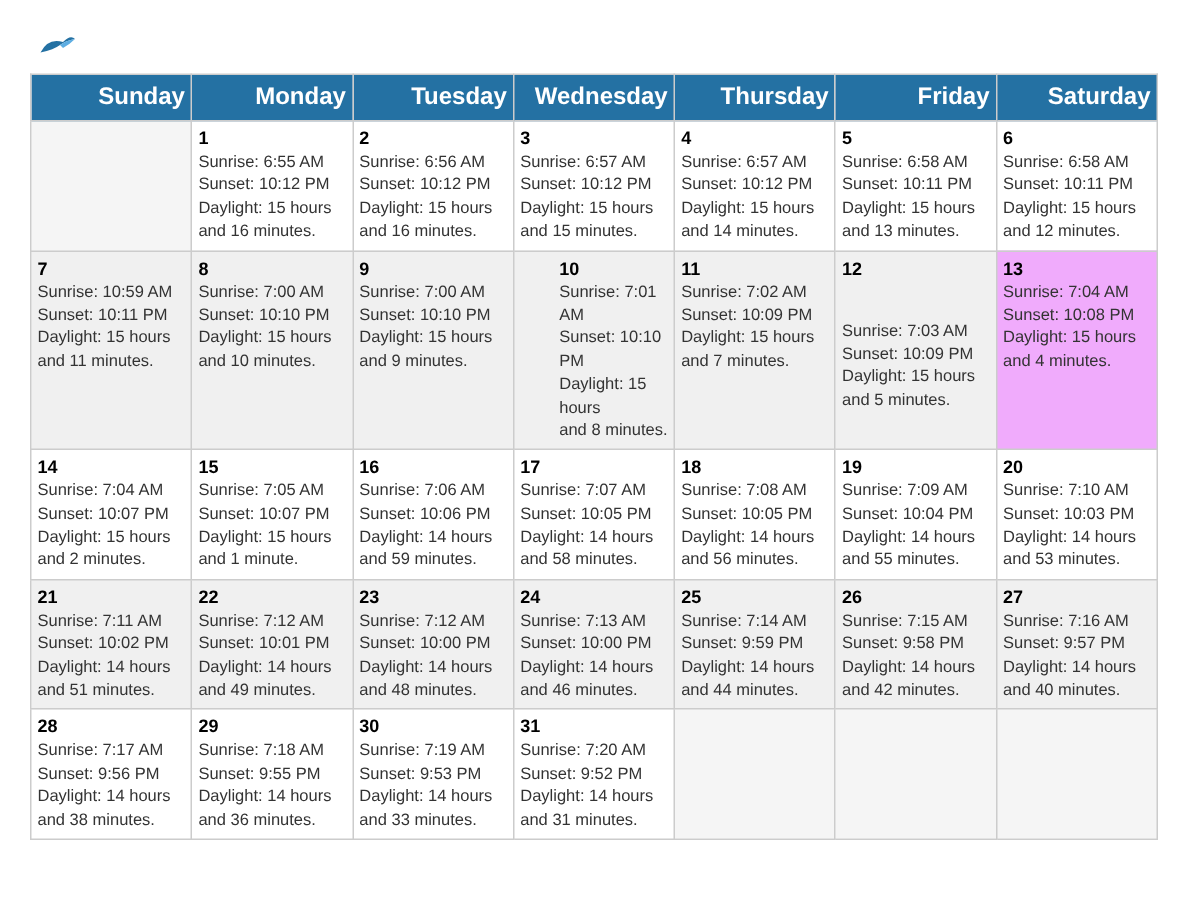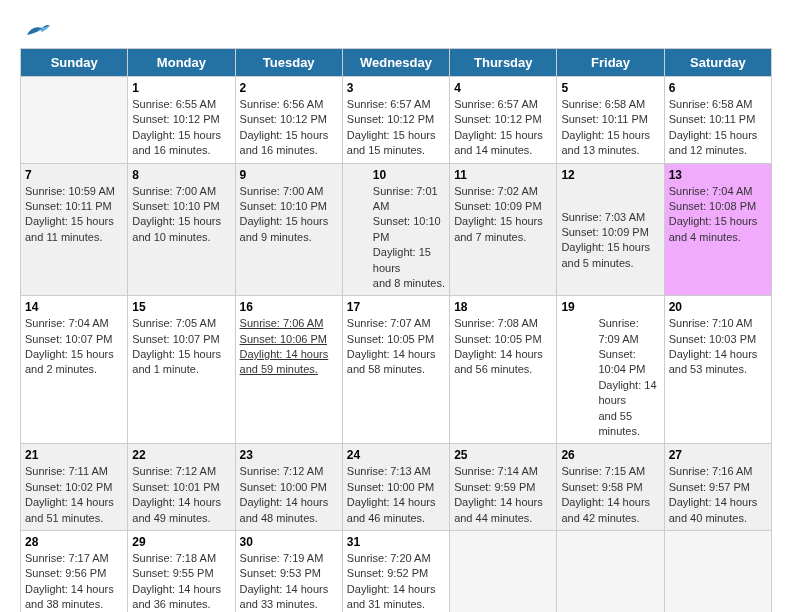--- a/index.html
+++ b/index.html
@@ -57,22 +57,22 @@
     }
     .calendar {
       width: 100%;
       border-collapse: collapse;
       font-size: 11px;
     }
     .calendar th {
       background-color: #2471a3;
       color: #fff;
       padding: 6px 4px;
-      text-align: center;
-      font-size: 13px;
+      text-align: right;
+      font-size: 16px;
       border: 1px solid #ccc;
     }
     .calendar td {
       border: 1px solid #ccc;
       vertical-align: top;
       padding: 4px;
       min-height: 80px;
       width: 107px;
     }
     .day-num {
@@ -241,42 +241,42 @@
         </td>
         <td style="background: rgb(255, 255, 255);">
           <span class="day-num">15</span>
           <div class="day-info" style="white-space: pre-line;">Sunrise: 7:05 AM
 Sunset: 10:07 PM
 Daylight: 15 hours
 and 1 minute.</div>
         </td>
         <td style="background: rgb(255, 255, 255);">
           <span class="day-num">16</span>
-          <div class="day-info" style="white-space: pre-line; text-decoration: underline;">Sunrise: 7:06 AM
+          <div class="day-info" style="white-space: pre-line;">Sunrise: 7:06 AM
 Sunset: 10:06 PM
 Daylight: 14 hours
 and 59 minutes.</div>
         </td>
         <td style="background: rgb(255, 255, 255);">
           <span class="day-num">17</span>
           <div class="day-info" style="white-space: pre-line;">Sunrise: 7:07 AM
 Sunset: 10:05 PM
 Daylight: 14 hours
 and 58 minutes.</div>
         </td>
         <td style="background: rgb(255, 255, 255);">
           <span class="day-num">18</span>
           <div class="day-info" style="white-space: pre-line;">Sunrise: 7:08 AM
 Sunset: 10:05 PM
 Daylight: 14 hours
 and 56 minutes.</div>
         </td>
         <td style="background: rgb(255, 255, 255);">
           <span class="day-num">19</span>
-          <div class="day-info" style="white-space: pre-line; margin-left: 37px;">Sunrise: 7:09 AM
+          <div class="day-info" style="white-space: pre-line;">Sunrise: 7:09 AM
 Sunset: 10:04 PM
 Daylight: 14 hours
 and 55 minutes.</div>
         </td>
         <td style="background: rgb(255, 255, 255);">
           <span class="day-num">20</span>
           <div class="day-info" style="white-space: pre-line;">Sunrise: 7:10 AM
 Sunset: 10:03 PM
 Daylight: 14 hours
 and 53 minutes.</div>

